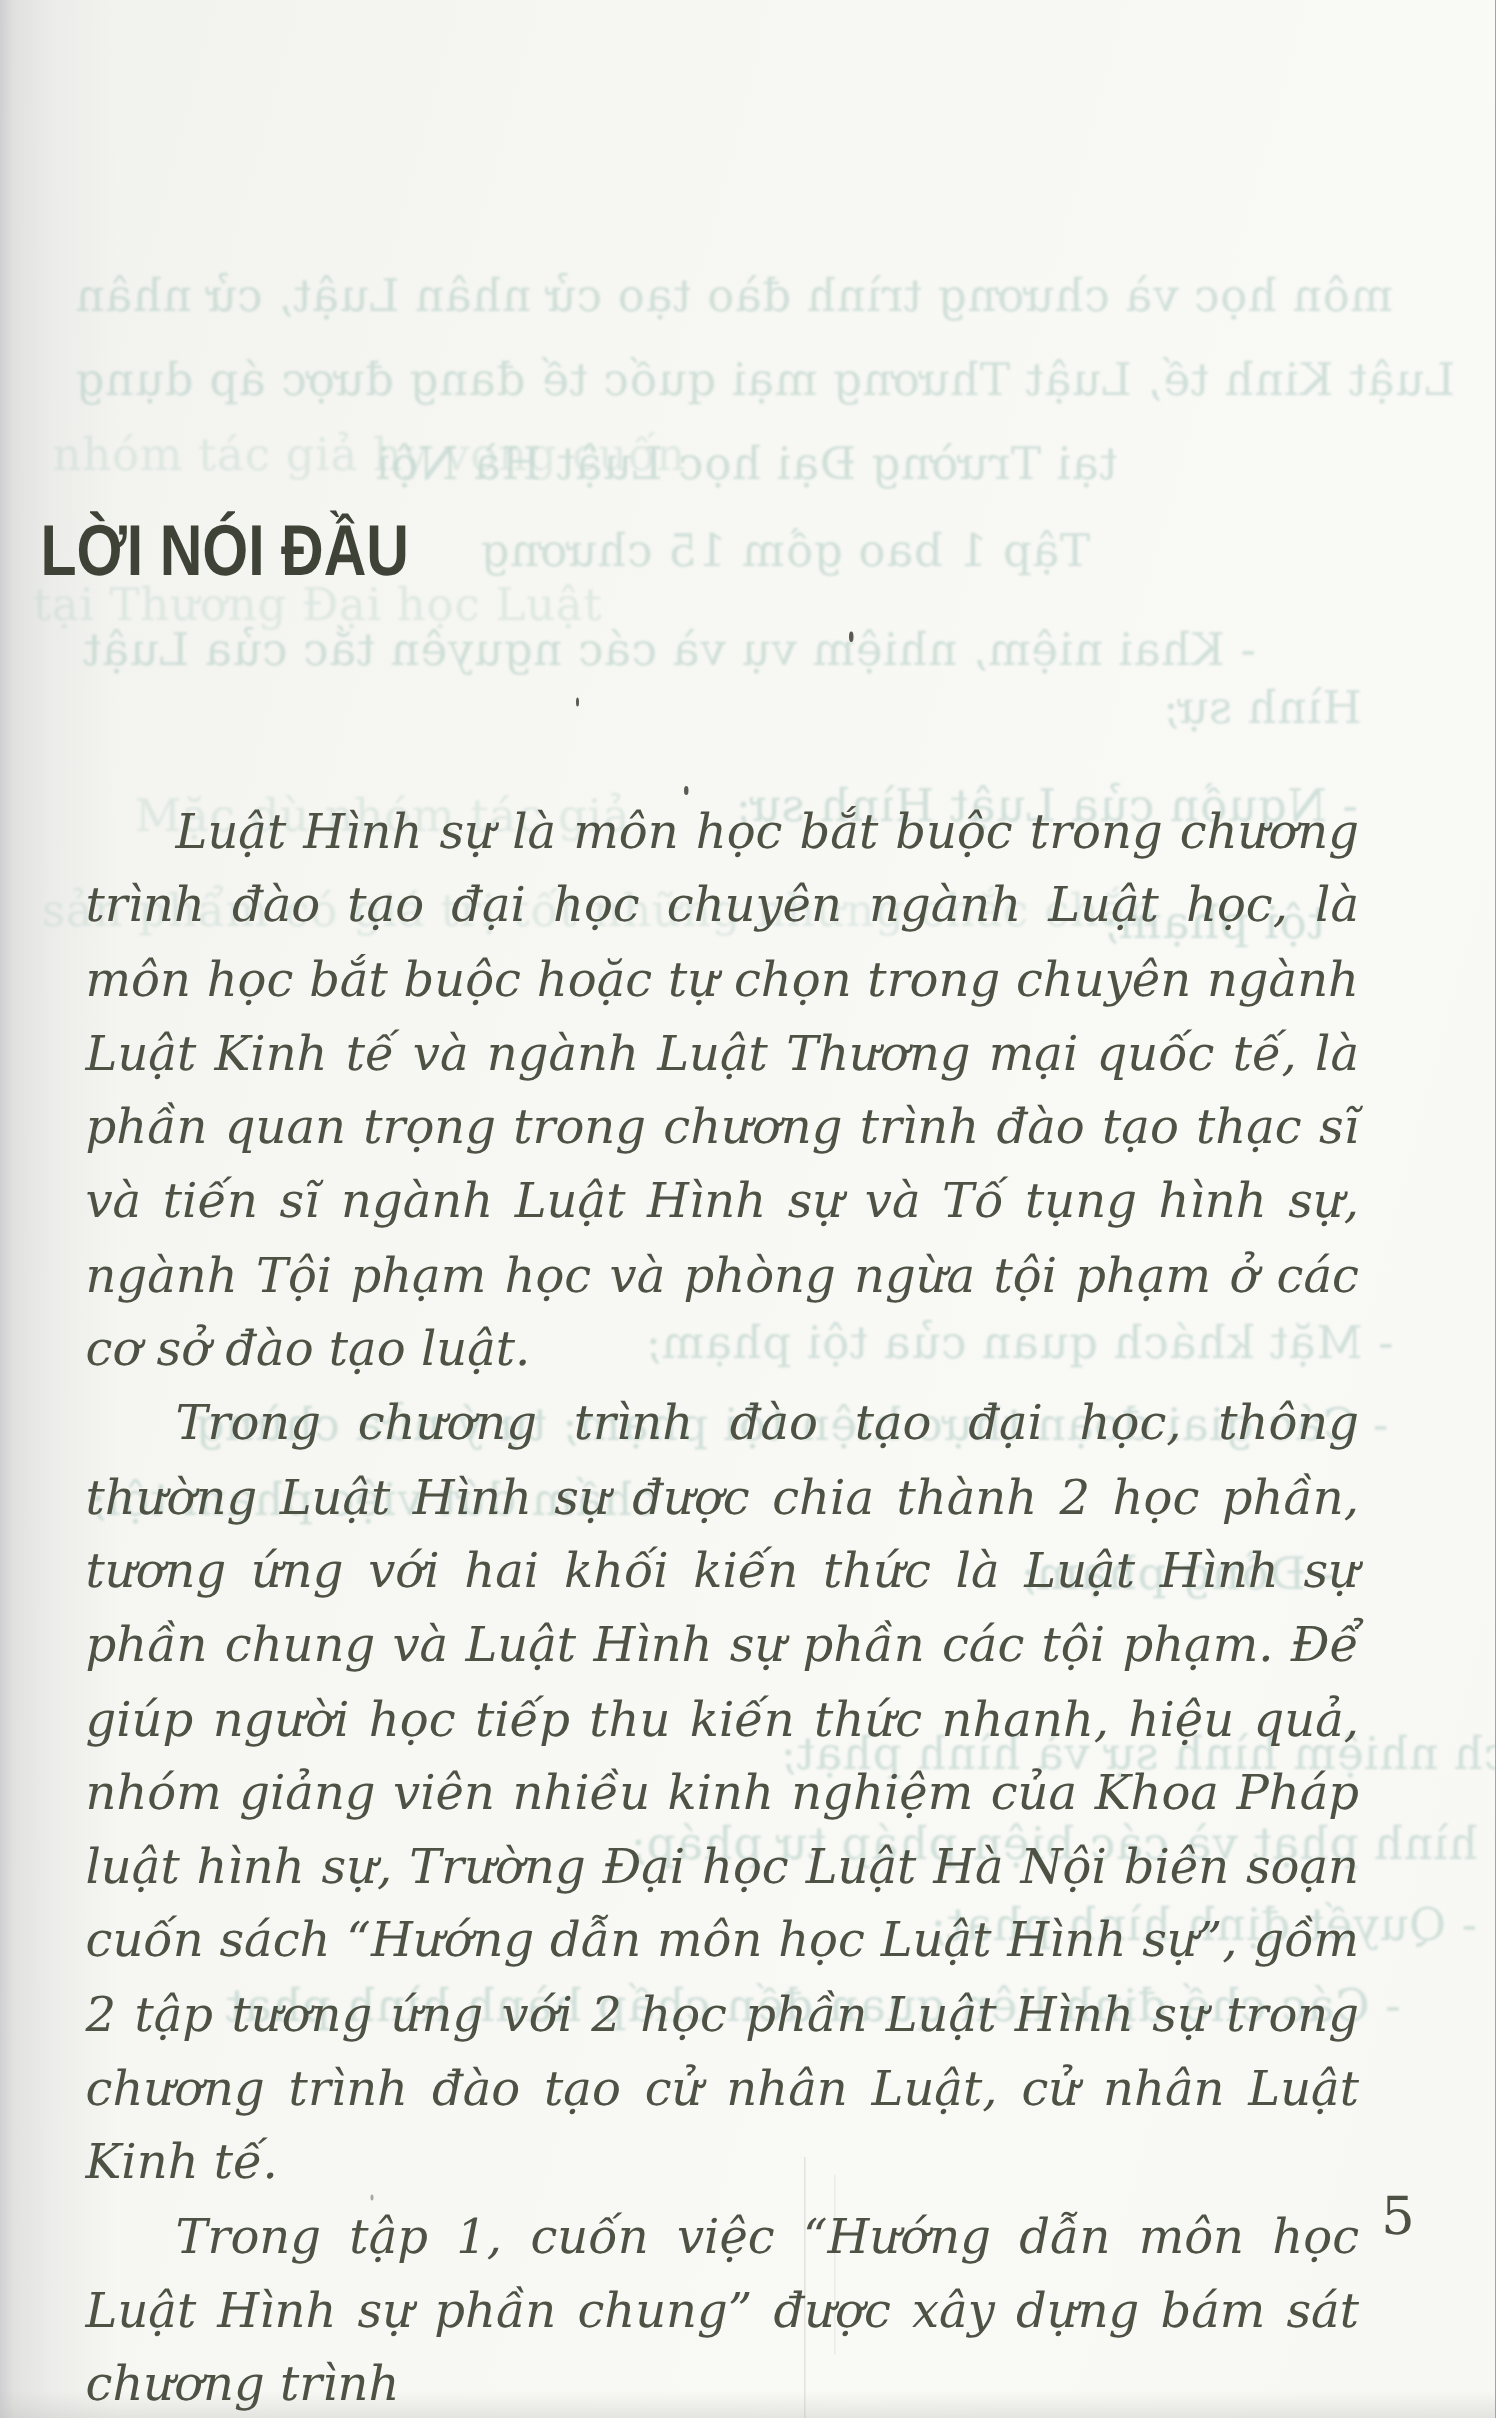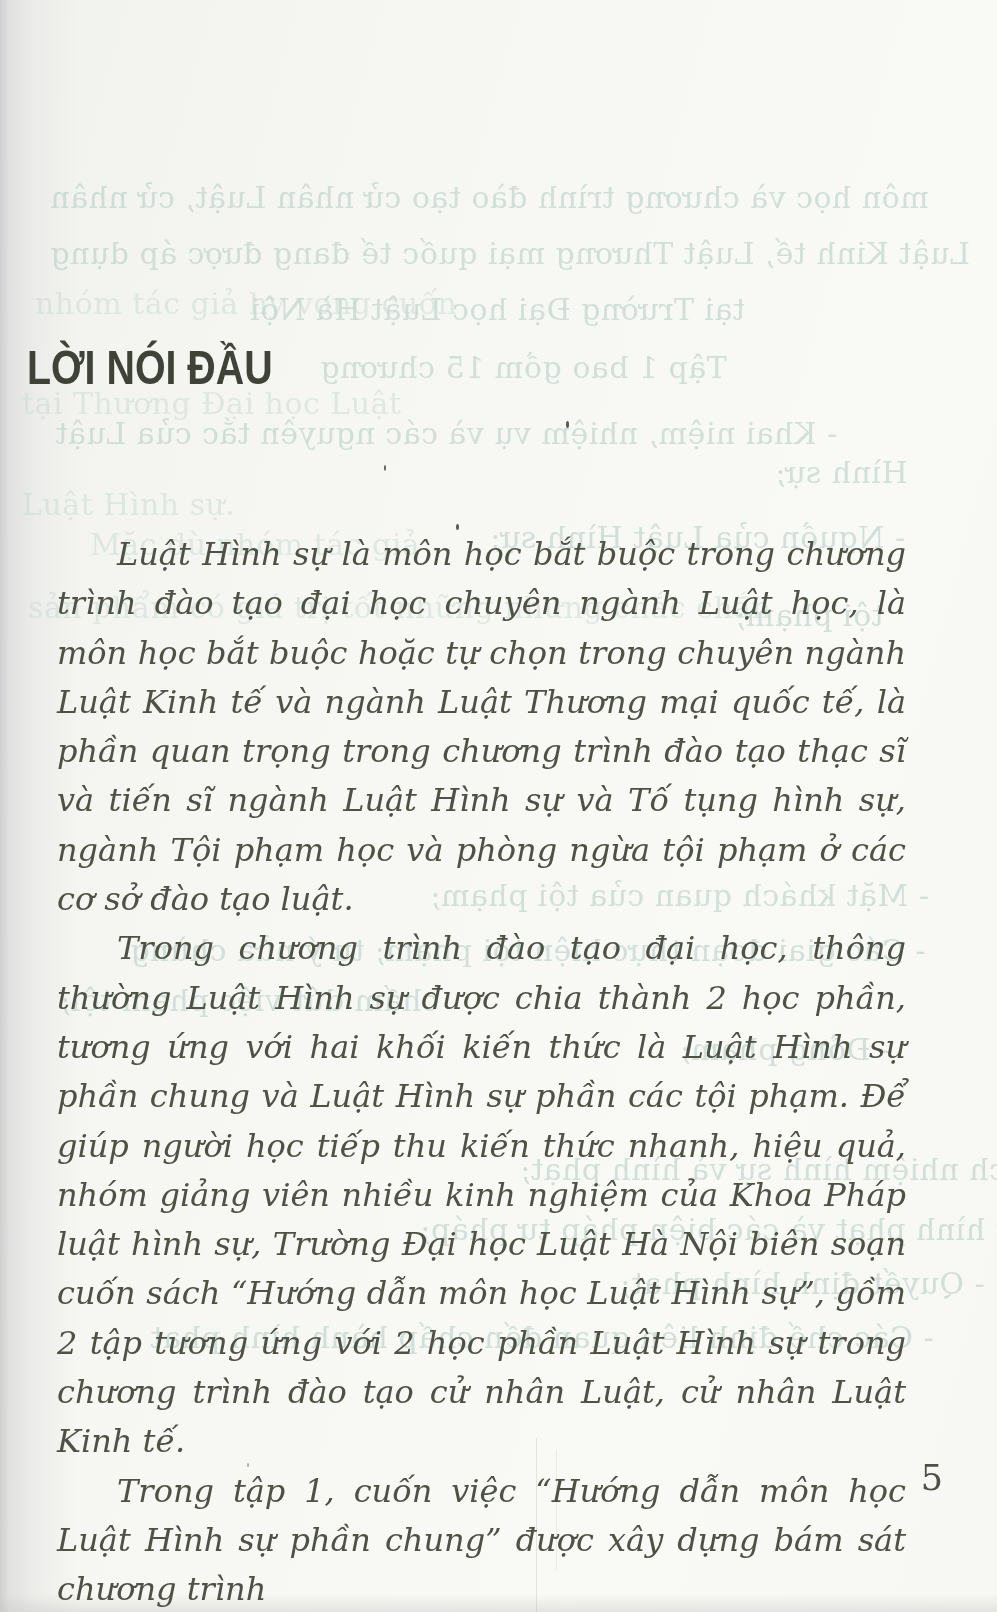--- a/index.html
+++ b/index.html
@@ -96,21 +96,20 @@
   <div class="scratch" style="left:556px;top:1450px;height:120px;opacity:.6"></div>
 
   <div class="ghost mirror" style="top:180px;left:50px">môn học và chương trình đào tạo cử nhân Luật, cử nhân</div>
   <div class="ghost mirror" style="top:236px;left:50px">Luật Kinh tế, Luật Thương mại quốc tế đang được áp dụng</div>
   <div class="ghost mirror" style="top:292px;left:250px">tại Trường Đại học Luật Hà Nội</div>
   <div class="ghost shadowtext" style="top:286px;left:35px">nhóm tác giả hy vọng cuốn</div>
   <div class="ghost mirror" style="top:350px;left:320px">Tập 1 bao gồm 15 chương</div>
   <div class="ghost shadowtext" style="top:386px;left:22px">tại Thương Đại học Luật</div>
   <div class="ghost mirror" style="top:416px;left:55px">- Khai niệm, nhiệm vụ và các nguyên tắc của Luật</div>
   <div class="ghost mirror" style="top:455px;left:775px">Hình sự;</div>
-  <div class="ghost shadowtext" style="top:487px;left:22px">Luật Hình sự.</div>
   <div class="ghost mirror" style="top:520px;left:490px">- Nguồn của Luật Hình sự;</div>
   <div class="ghost shadowtext" style="top:527px;left:90px">Mặc dù nhóm tác giả</div>
   <div class="ghost shadowtext" style="top:590px;left:28px">sản phẩm có giá trị tốt những nhưng chắc chắn</div>
   <div class="ghost mirror" style="top:598px;left:735px">tội phạm;</div>
   <div class="ghost mirror" style="top:878px;left:430px">- Mặt khách quan của tội phạm;</div>
   <div class="ghost mirror" style="top:933px;left:130px">- Các giai đoạn thực hiện tội phạm; tự ý nửa chừng</div>
   <div class="ghost mirror" style="top:983px;left:60px">chấm dứt việc phạm tội;</div>
   <div class="ghost mirror" style="top:1032px;left:680px">- Đồng phạm;</div>
   <div class="ghost mirror" style="top:1152px;left:520px">- Trách nhiệm hình sự và hình phạt;</div>
   <div class="ghost mirror" style="top:1212px;left:420px">- Hệ thống hình phạt và các biện pháp tư pháp;</div>

